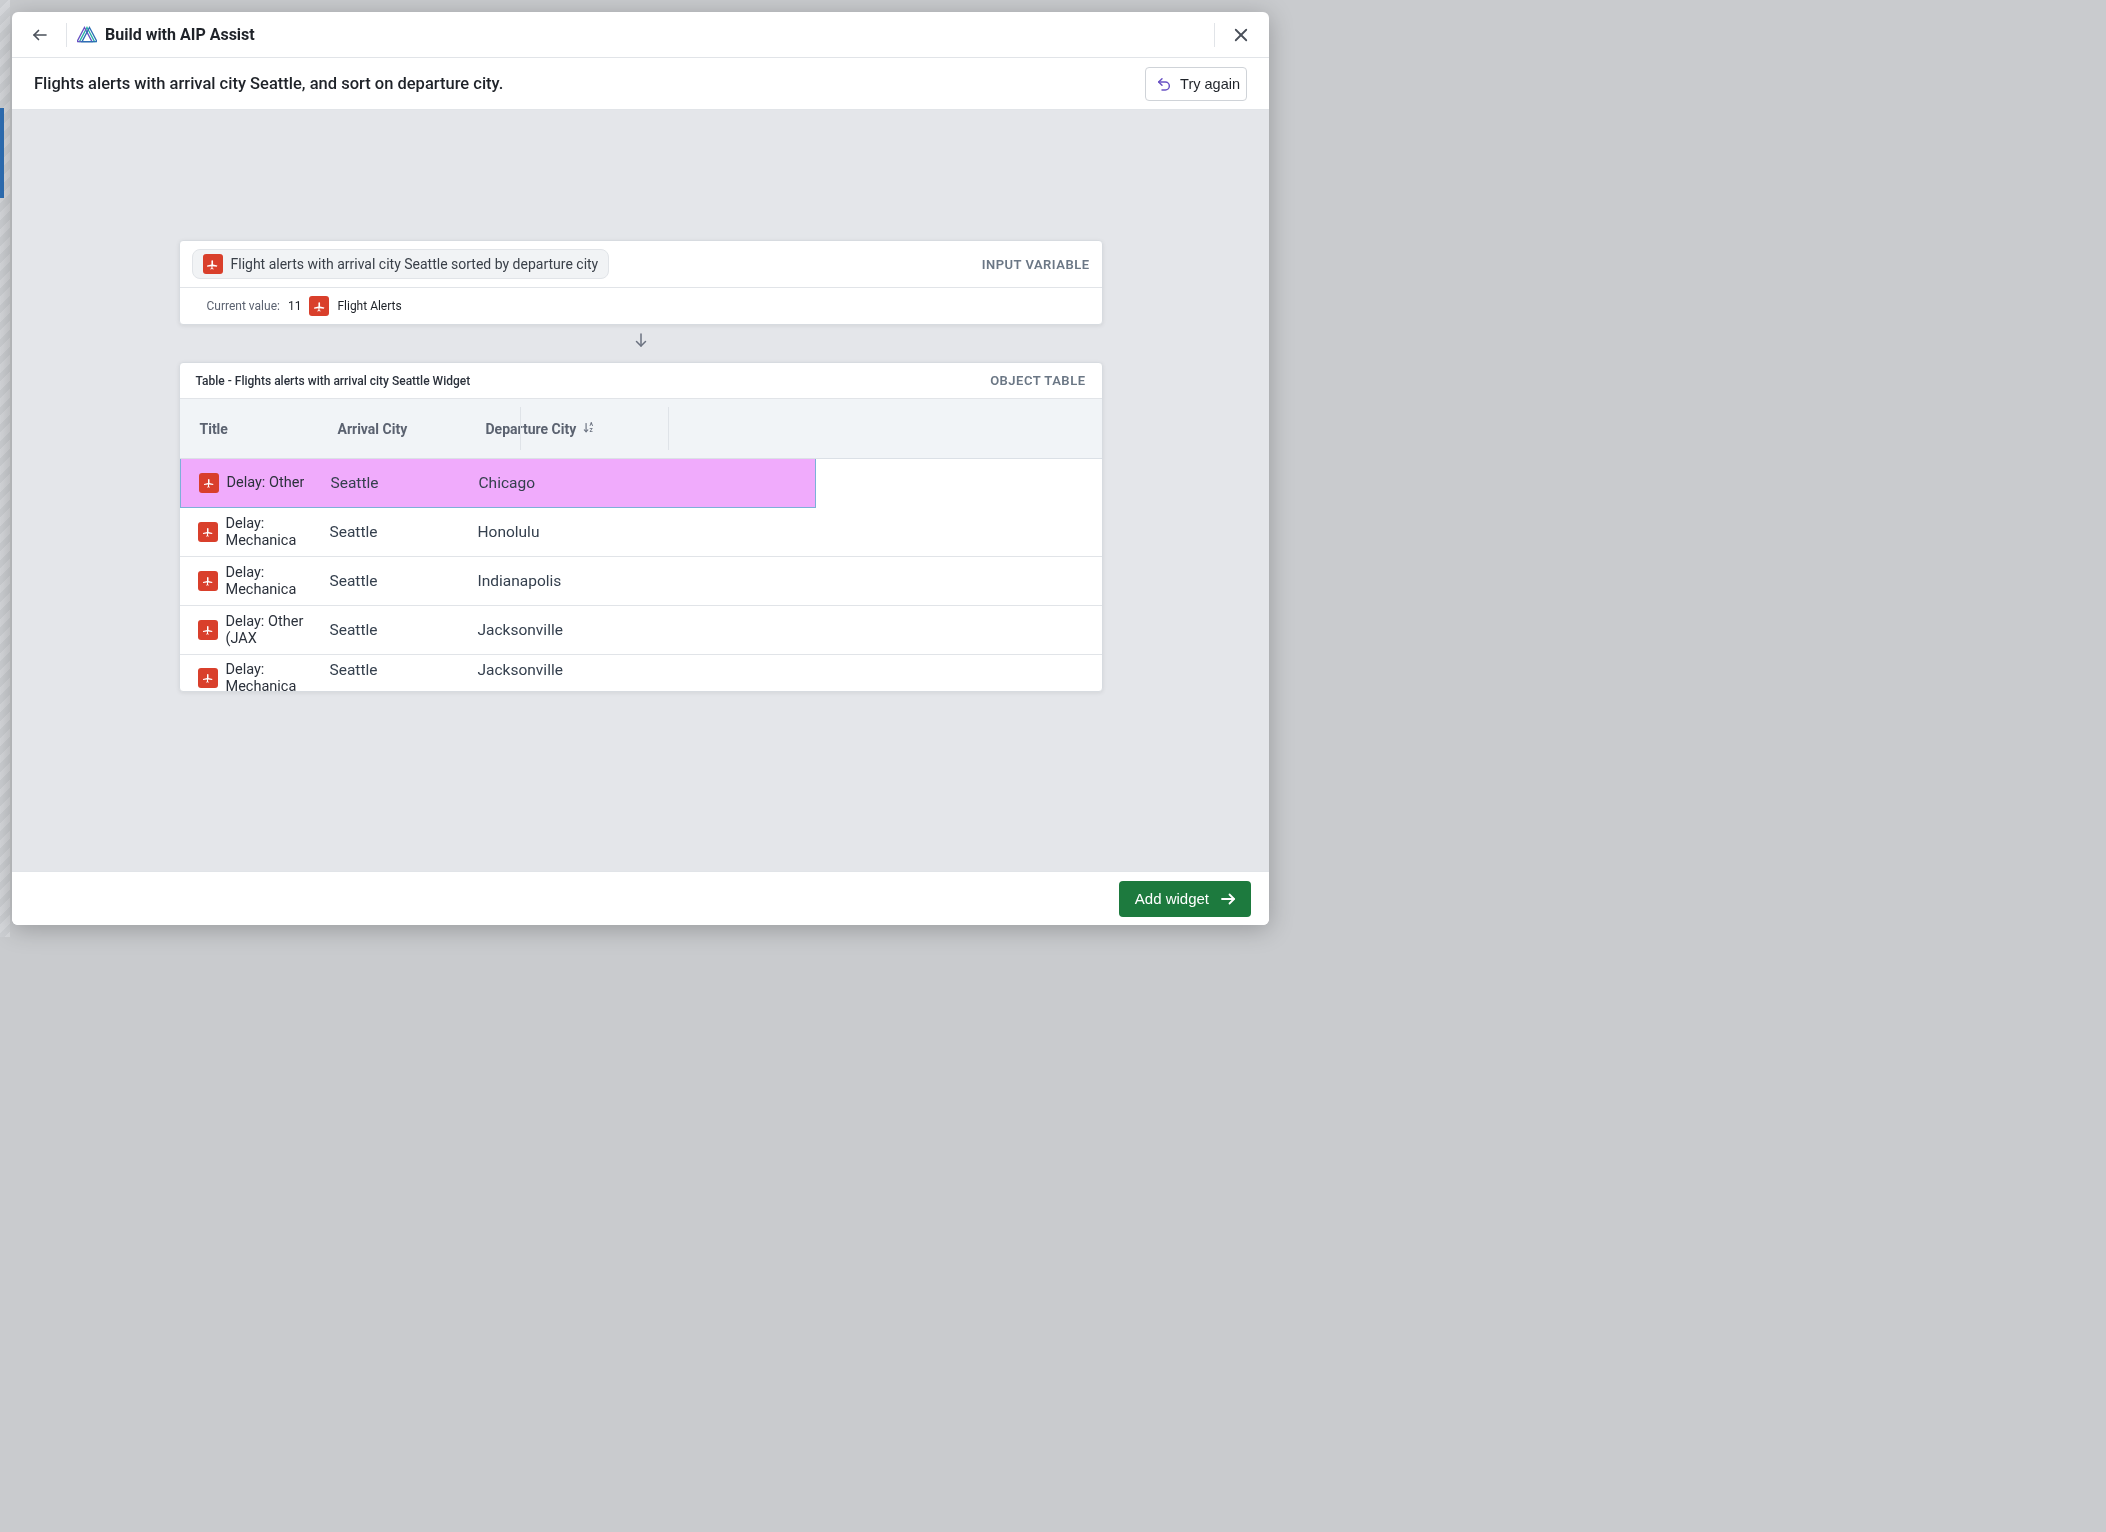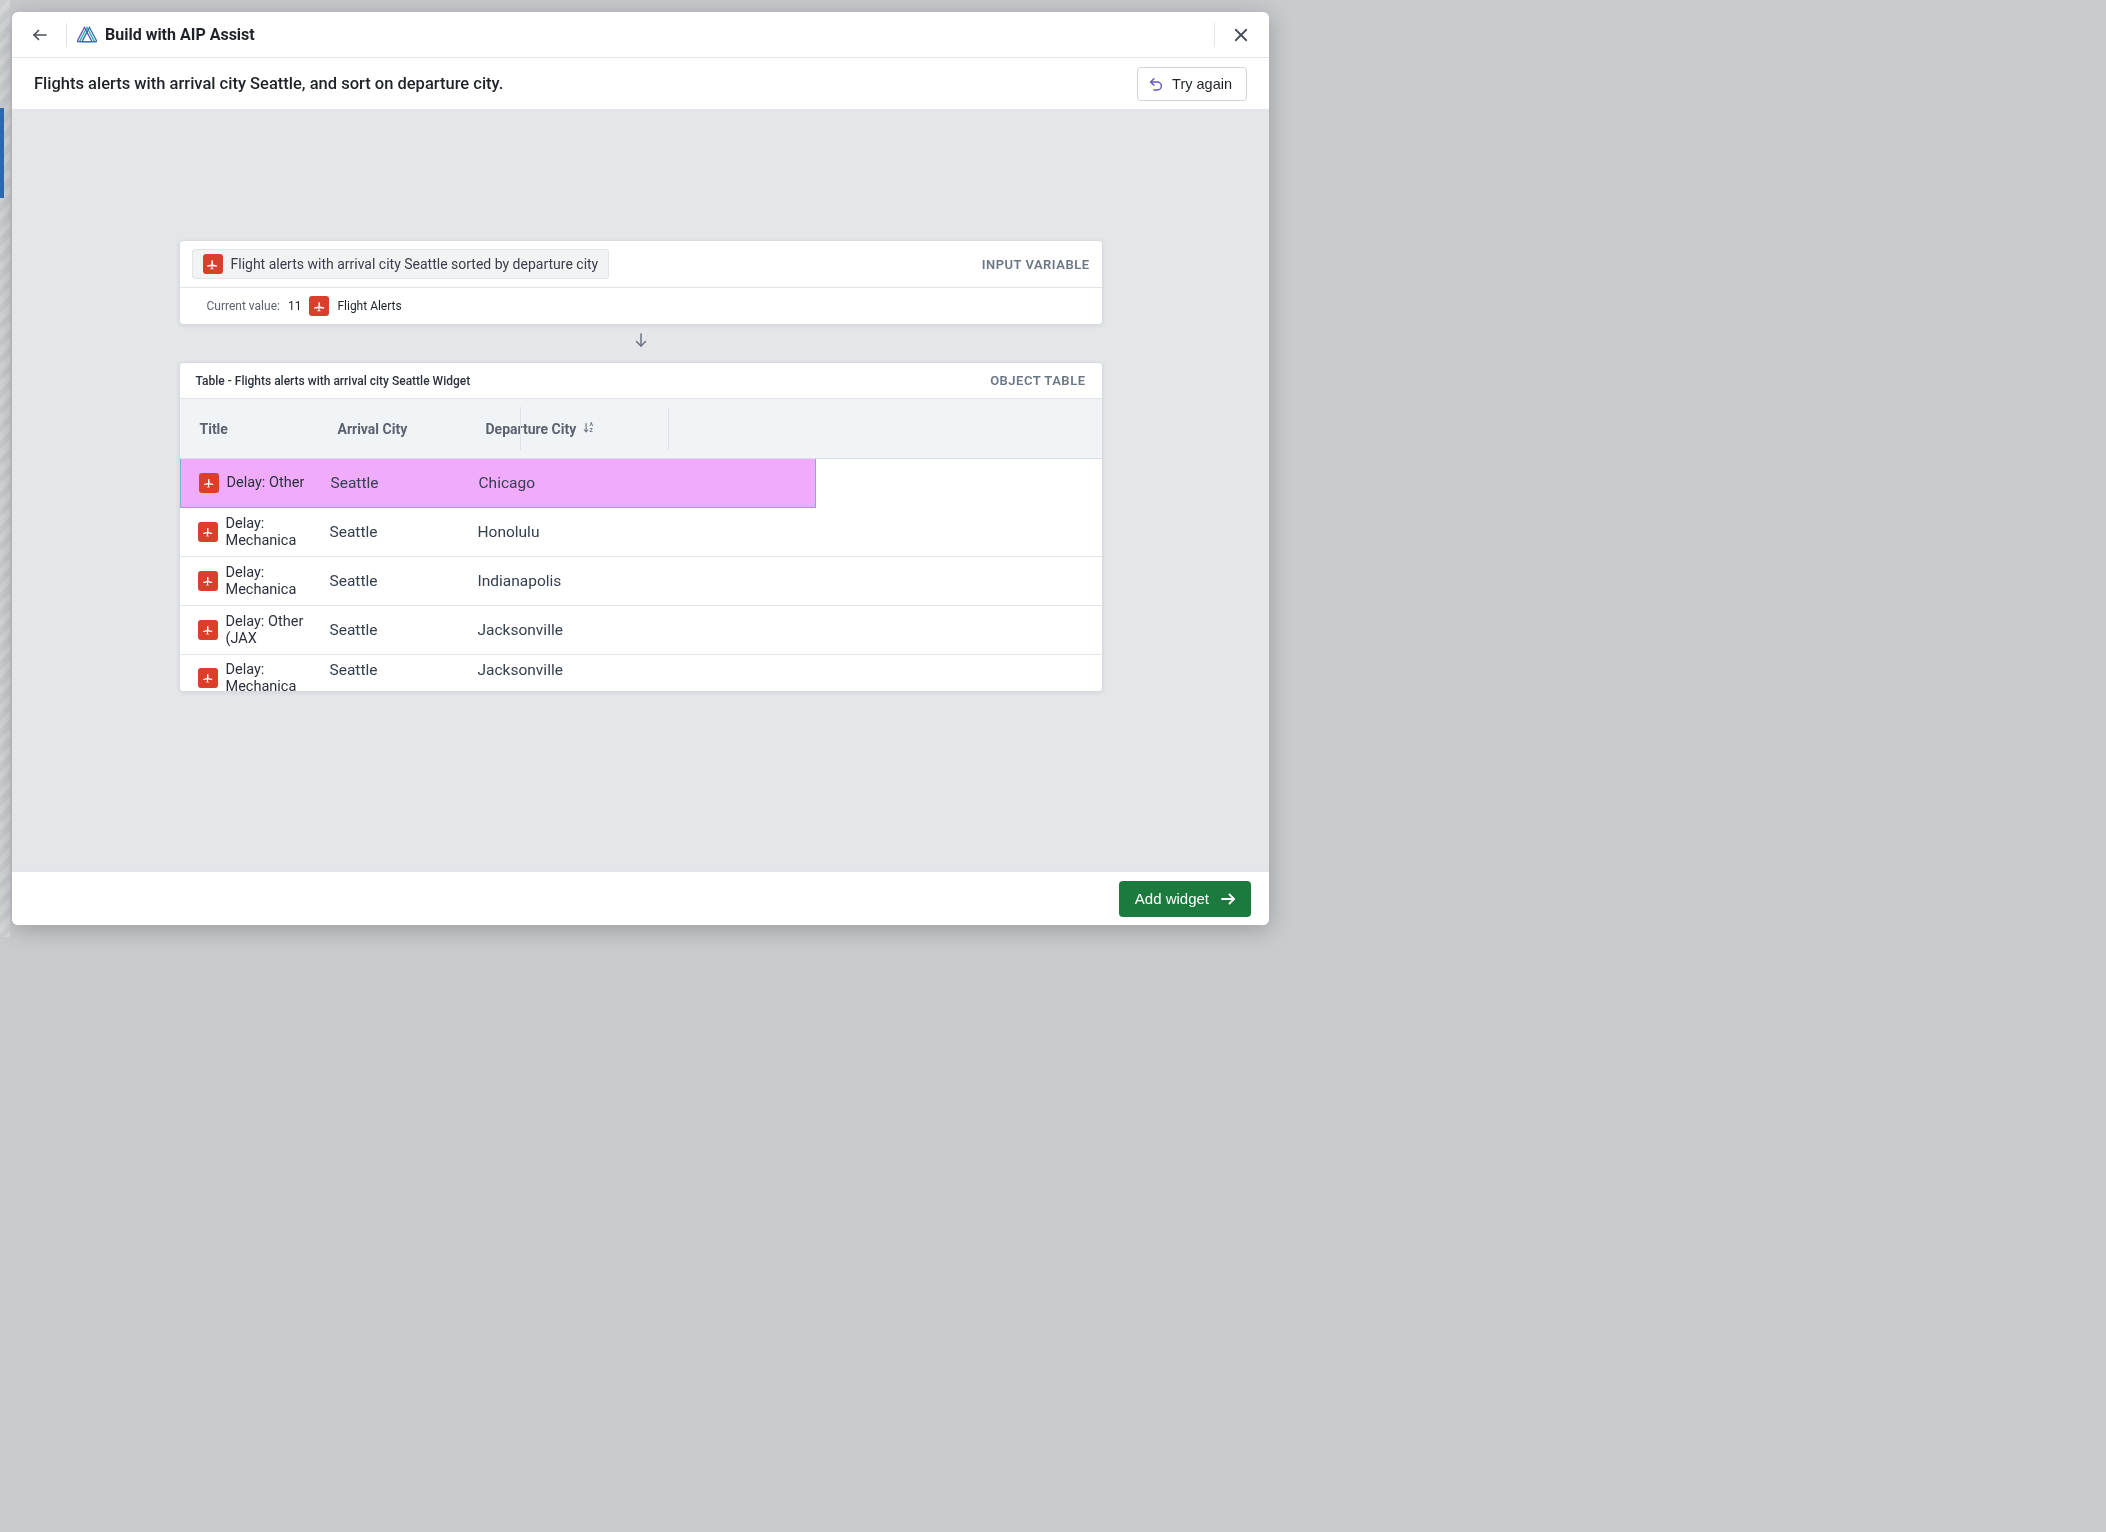--- a/index.html
+++ b/index.html
@@ -58,21 +58,21 @@
   .prompt-bar {
     height: 52px;
     display:flex; align-items:center;
     padding: 0 22px;
     border-bottom: 1px solid #e1e4e8;
     justify-content: space-between;
   }
   .prompt-text { font-size:16.5px; color:#1f2329; font-weight: 500;}
   .try-again-btn {
     height: 34px;
-    padding: 0 14px 0 10px;
+    padding: 0 6px 0 10px;
     border: 1px solid #cfd3d8;
     border-radius: 4px;
     background:#fff;
     display:flex; align-items:center; gap:8px;
     color:#1f2329;
     font-size:14.5px;
     font-weight:500;
     cursor:pointer;
   }
   .try-again-btn svg { color:#6a53c4; }
@@ -106,21 +106,21 @@
     background:#d93f2b;
     border-radius:3px;
     display:flex; align-items:center; justify-content:center;
     color:#fff;
     flex-shrink:0;
   }
   .plane-badge.sm { width:20px; height:20px; }
   .chip {
     background:#f1f3f5;
     border:1px solid #e1e4e8;
-    border-radius:3px;
+    border-radius:8px;
     padding: 4px 10px;
     font-size:14px;
     color:#3a4049;
     display:flex; align-items:center; gap:8px;
   }
   .badge-label {
     font-size:13px;
     letter-spacing:0.5px;
     color:#6b7785;
     font-weight:600;

